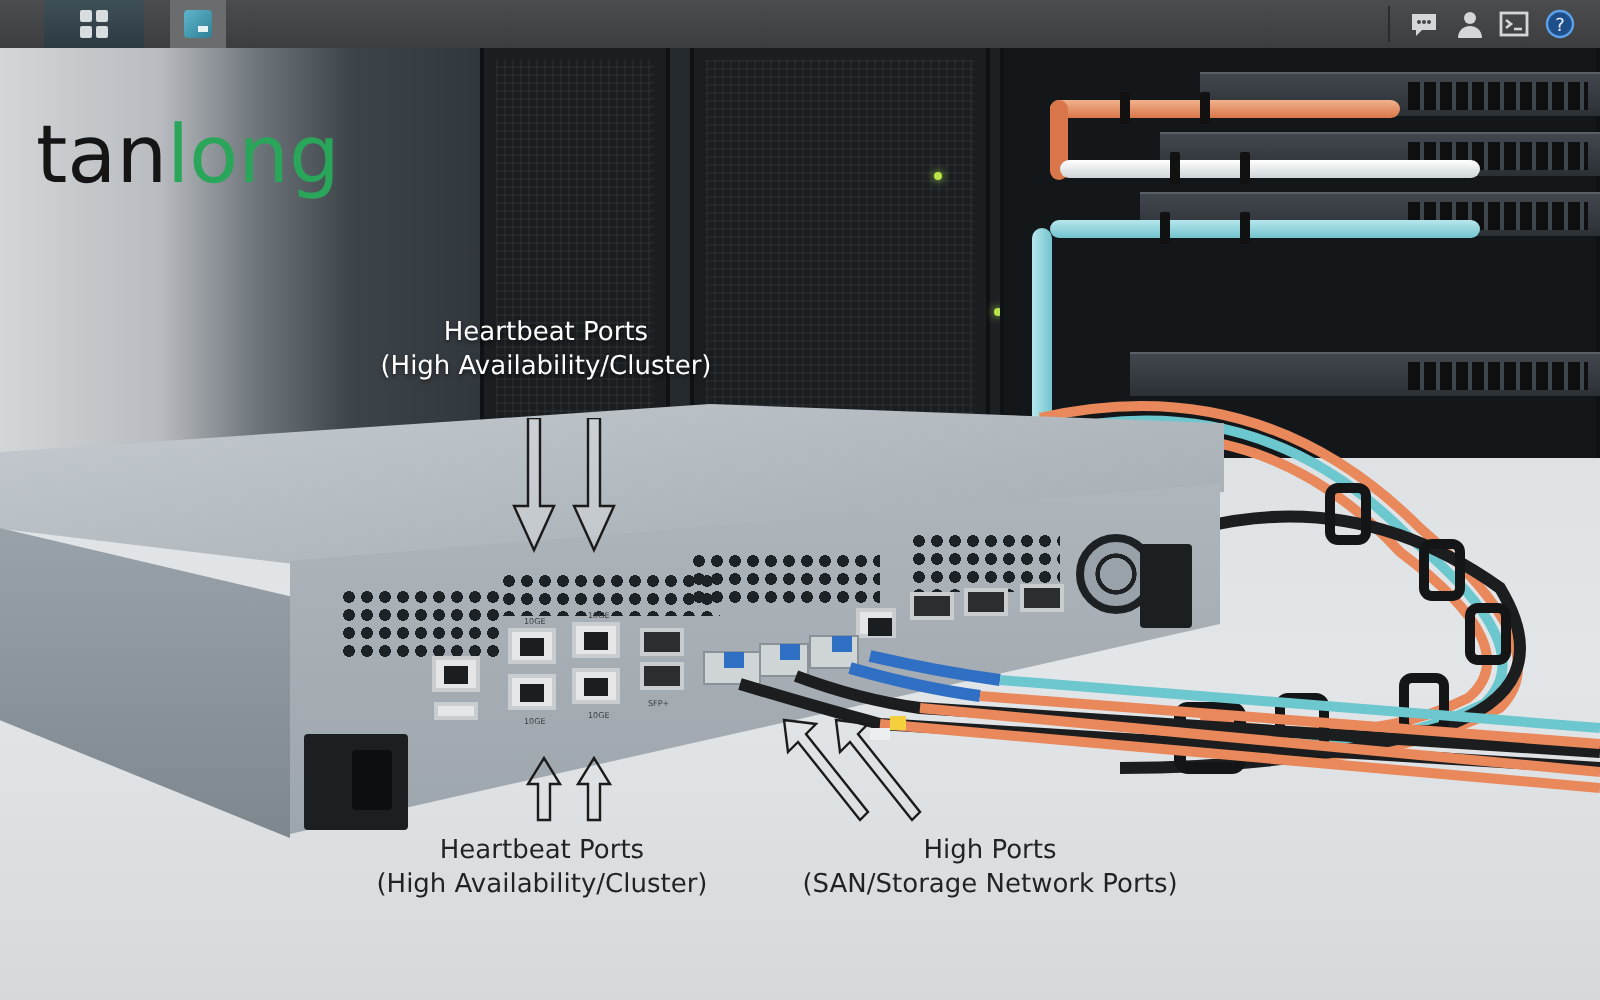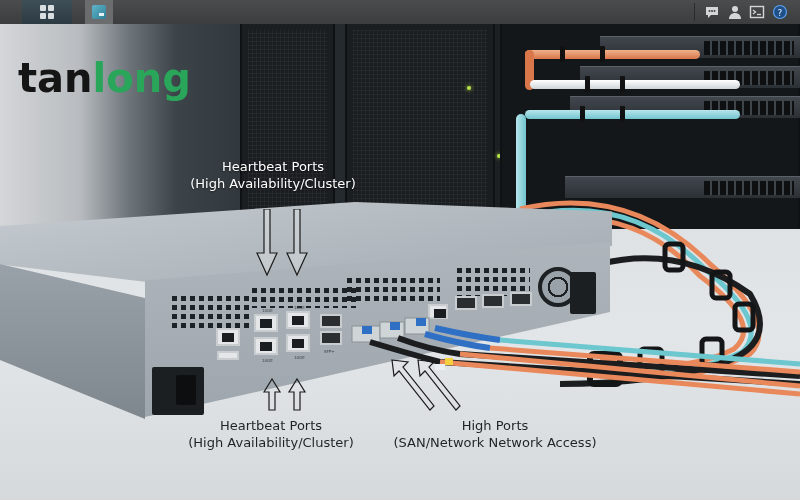--- a/index.html
+++ b/index.html
@@ -61,21 +61,21 @@
   .fan { position: absolute; left: 538px; top: 243px; width: 40px; height: 40px; border-radius: 50%;
     border: 4px solid #1d2124; background: radial-gradient(circle, #9aa2a9 35%, #1d2124 36%, #1d2124 45%, #9aa2a9 46%); }
   .rj45 { position: absolute; width: 24px; height: 18px; background: #e4e6e7; border: 2px solid #c9cdcf; }
   .rj45:after { content: ""; position: absolute; left: 4px; top: 3px; width: 12px; height: 9px; background: #1b1e21; }
   .sfp { position: absolute; width: 22px; height: 14px; background: #2a2e31; border: 2px solid #c9cdcf; }
   .usb { position: absolute; width: 22px; height: 9px; background: #e4e6e7; border: 2px solid #c9cdcf; }
   .tiny { position: absolute; font-size: 4px; color: #3a3f43; font-family: "DejaVu Sans", sans-serif; }
 
   
   .logo { position: absolute; left: 18px; top: 30px; font-family: "DejaVu Sans", sans-serif;
-    font-size: 40px; letter-spacing: 0px; font-weight: 700; line-height: 48px; z-index: 5; }
+    font-size: 40px; letter-spacing: 0px; font-weight: 400; line-height: 48px; z-index: 5; }
   .logo .dark { color: #151515; }
   .logo .green { color: #2aa65a; }
 
   
   .label { position: absolute; text-align: center; font-family: "DejaVu Sans", sans-serif; font-size: 13px; line-height: 17px; z-index: 6; }
   .label.light { color: #ffffff; text-shadow: 0 1px 2px rgba(0,0,0,0.6); }
   .label.darktxt { color: #1f2326; }
   .arrow { position: absolute; z-index: 6; }
 </style>
 </head>
@@ -246,15 +246,15 @@
     <div>Heartbeat Ports</div>
     <div>(High Availability/Cluster)</div>
   </div>
 
   <svg class="arrow" style="left:388px;top:332px" width="80" height="60">
     <path d="M4 4 L20 6 L15 11 L46 50 L42 54 L11 15 L6 20 z" fill="none" stroke="#1b1b1b" stroke-width="1.2"></path>
     <path d="M30 4 L46 6 L41 11 L72 50 L68 54 L37 15 L32 20 z" fill="none" stroke="#1b1b1b" stroke-width="1.2"></path>
   </svg>
   <div class="label darktxt" style="left:380px;top:393px;width:230px">
     <div>High Ports</div>
-    <div>(SAN/Network Network Access)</div>
+    <div>(SAN/Storage Network Ports)</div>
   </div>
 </div>
 
 </body></html>

